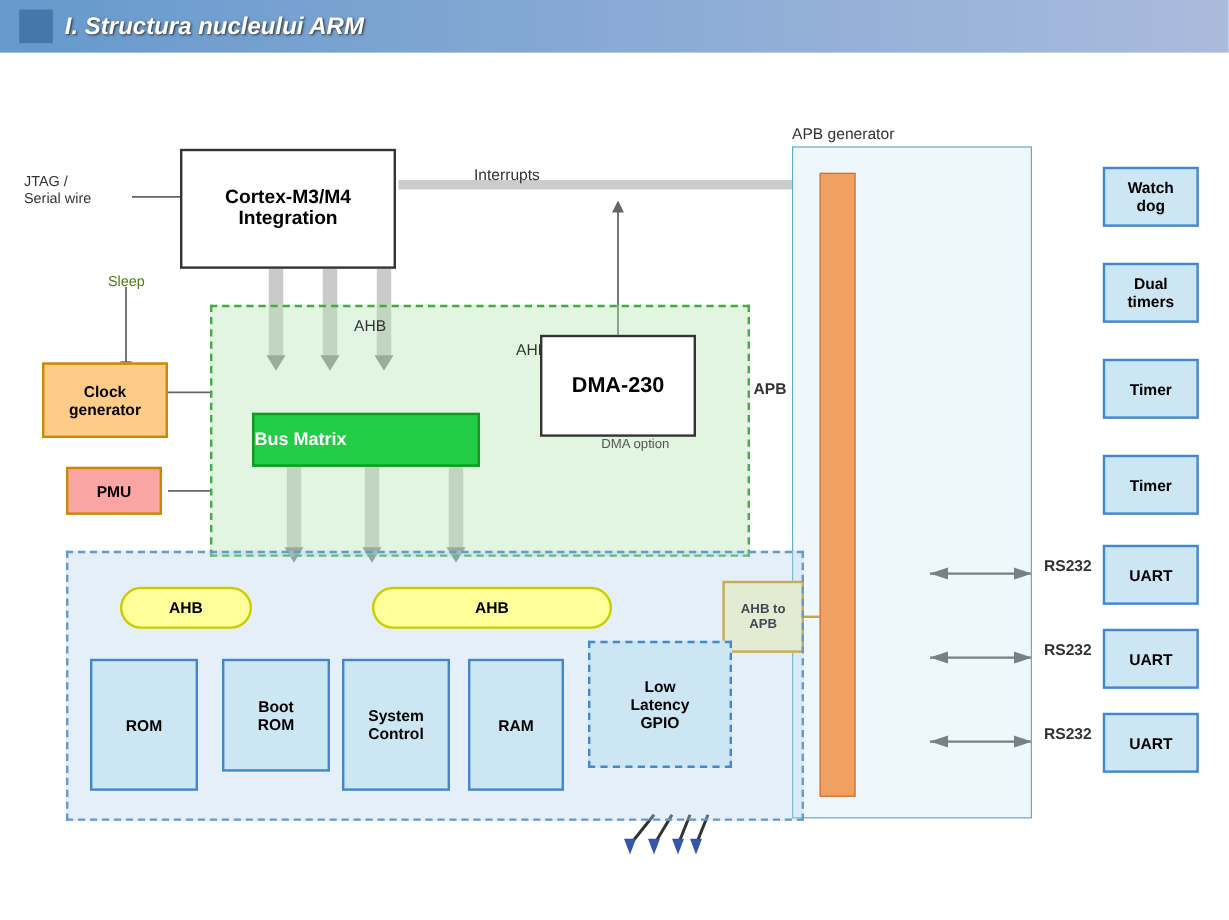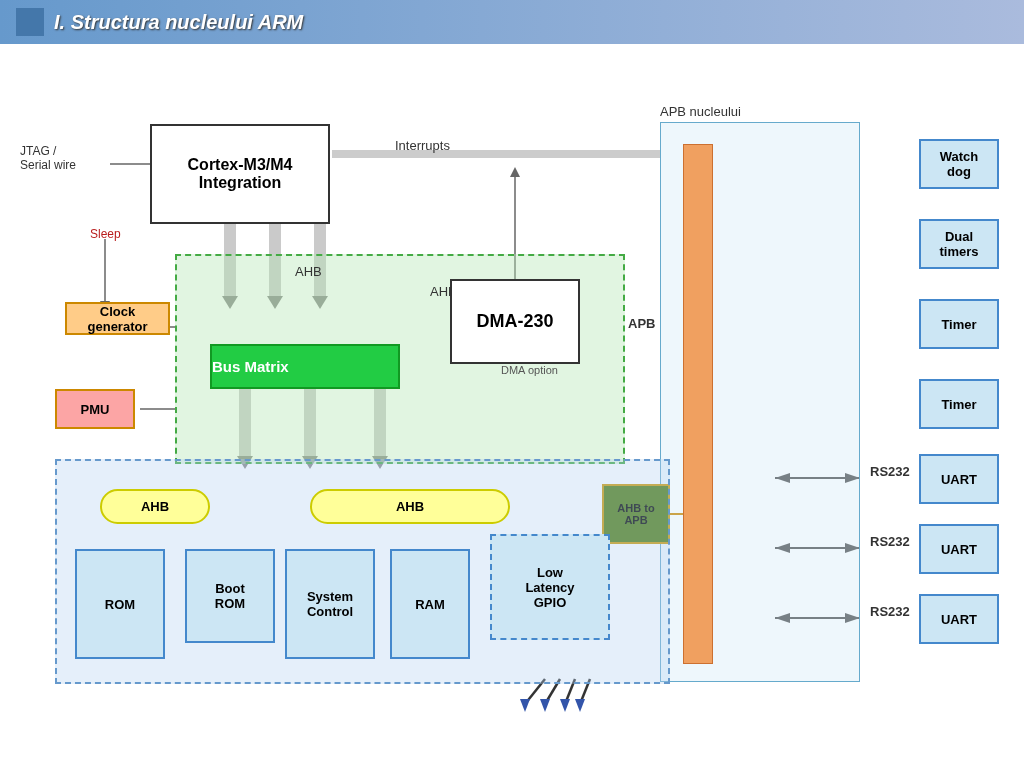--- a/index.html
+++ b/index.html
@@ -92,21 +92,21 @@
       text-align: center;
       font-size: 13px;
       font-weight: bold;
     }
 
     
     .ahb-apb-box {
       position: absolute;
       left: 602px; top: 440px;
       width: 68px; height: 60px;
-      background: #4d7c0f;
+      background: #fef9c3;
       border: 2px solid #cc9900;
       display: flex;
       align-items: center;
       justify-content: center;
       text-align: center;
       font-size: 11px;
       font-weight: bold;
     }
 
     
@@ -210,30 +210,29 @@
       align-items: center;
       justify-content: center;
       font-size: 13px;
       font-weight: bold;
     }
 
     
     .clock-box {
       position: absolute;
       left: 35px; top: 258px;
-      width: 105px; height: 33px;
+      width: 105px; height: 63px;
       background: #ffcc88;
       border: 2px solid #cc8800;
       display: flex;
       align-items: center;
       justify-content: center;
       text-align: center;
       font-size: 13px;
       font-weight: bold;
-      margin-left: 30px;
     }
 
     
     .pmu-box {
       position: absolute;
       left: 55px; top: 345px;
       width: 80px; height: 40px;
       background: #fca5a5;
       border: 2px solid #cc8800;
       display: flex;
@@ -266,21 +265,21 @@
       left: 20px; top: 100px;
       font-size: 12px;
       color: #333;
     }
 
     
     .sleep-label {
       position: absolute;
       left: 90px; top: 183px;
       font-size: 12px;
-      color: #b91c1c;
+      color: #4d7c0f;
     }
 
     
     .interrupts-label {
       position: absolute;
       left: 395px; top: 94px;
       font-size: 13px;
       color: #333;
     }
   </style>
@@ -352,21 +351,21 @@
 
   <div class="cortex-box box">
     <span style="white-space:pre-line;">Cortex-M3/M4
 Integration</span>
   </div>
 
   <div class="sleep-label">Sleep</div>
 
   <div class="interrupts-label">Interrupts</div>
 
-  <div class="apb-subsystem-label">APB nucleului</div>
+  <div class="apb-subsystem-label">APB generator</div>
 
   <div class="apb-container"></div>
 
   <div class="apb-bar"></div>
   <div class="apb-bar-label">APB</div>
 
   <div class="periph-box" style="top:95px;">
     <span style="white-space:pre-line;">Watch
 dog</span>
   </div>

